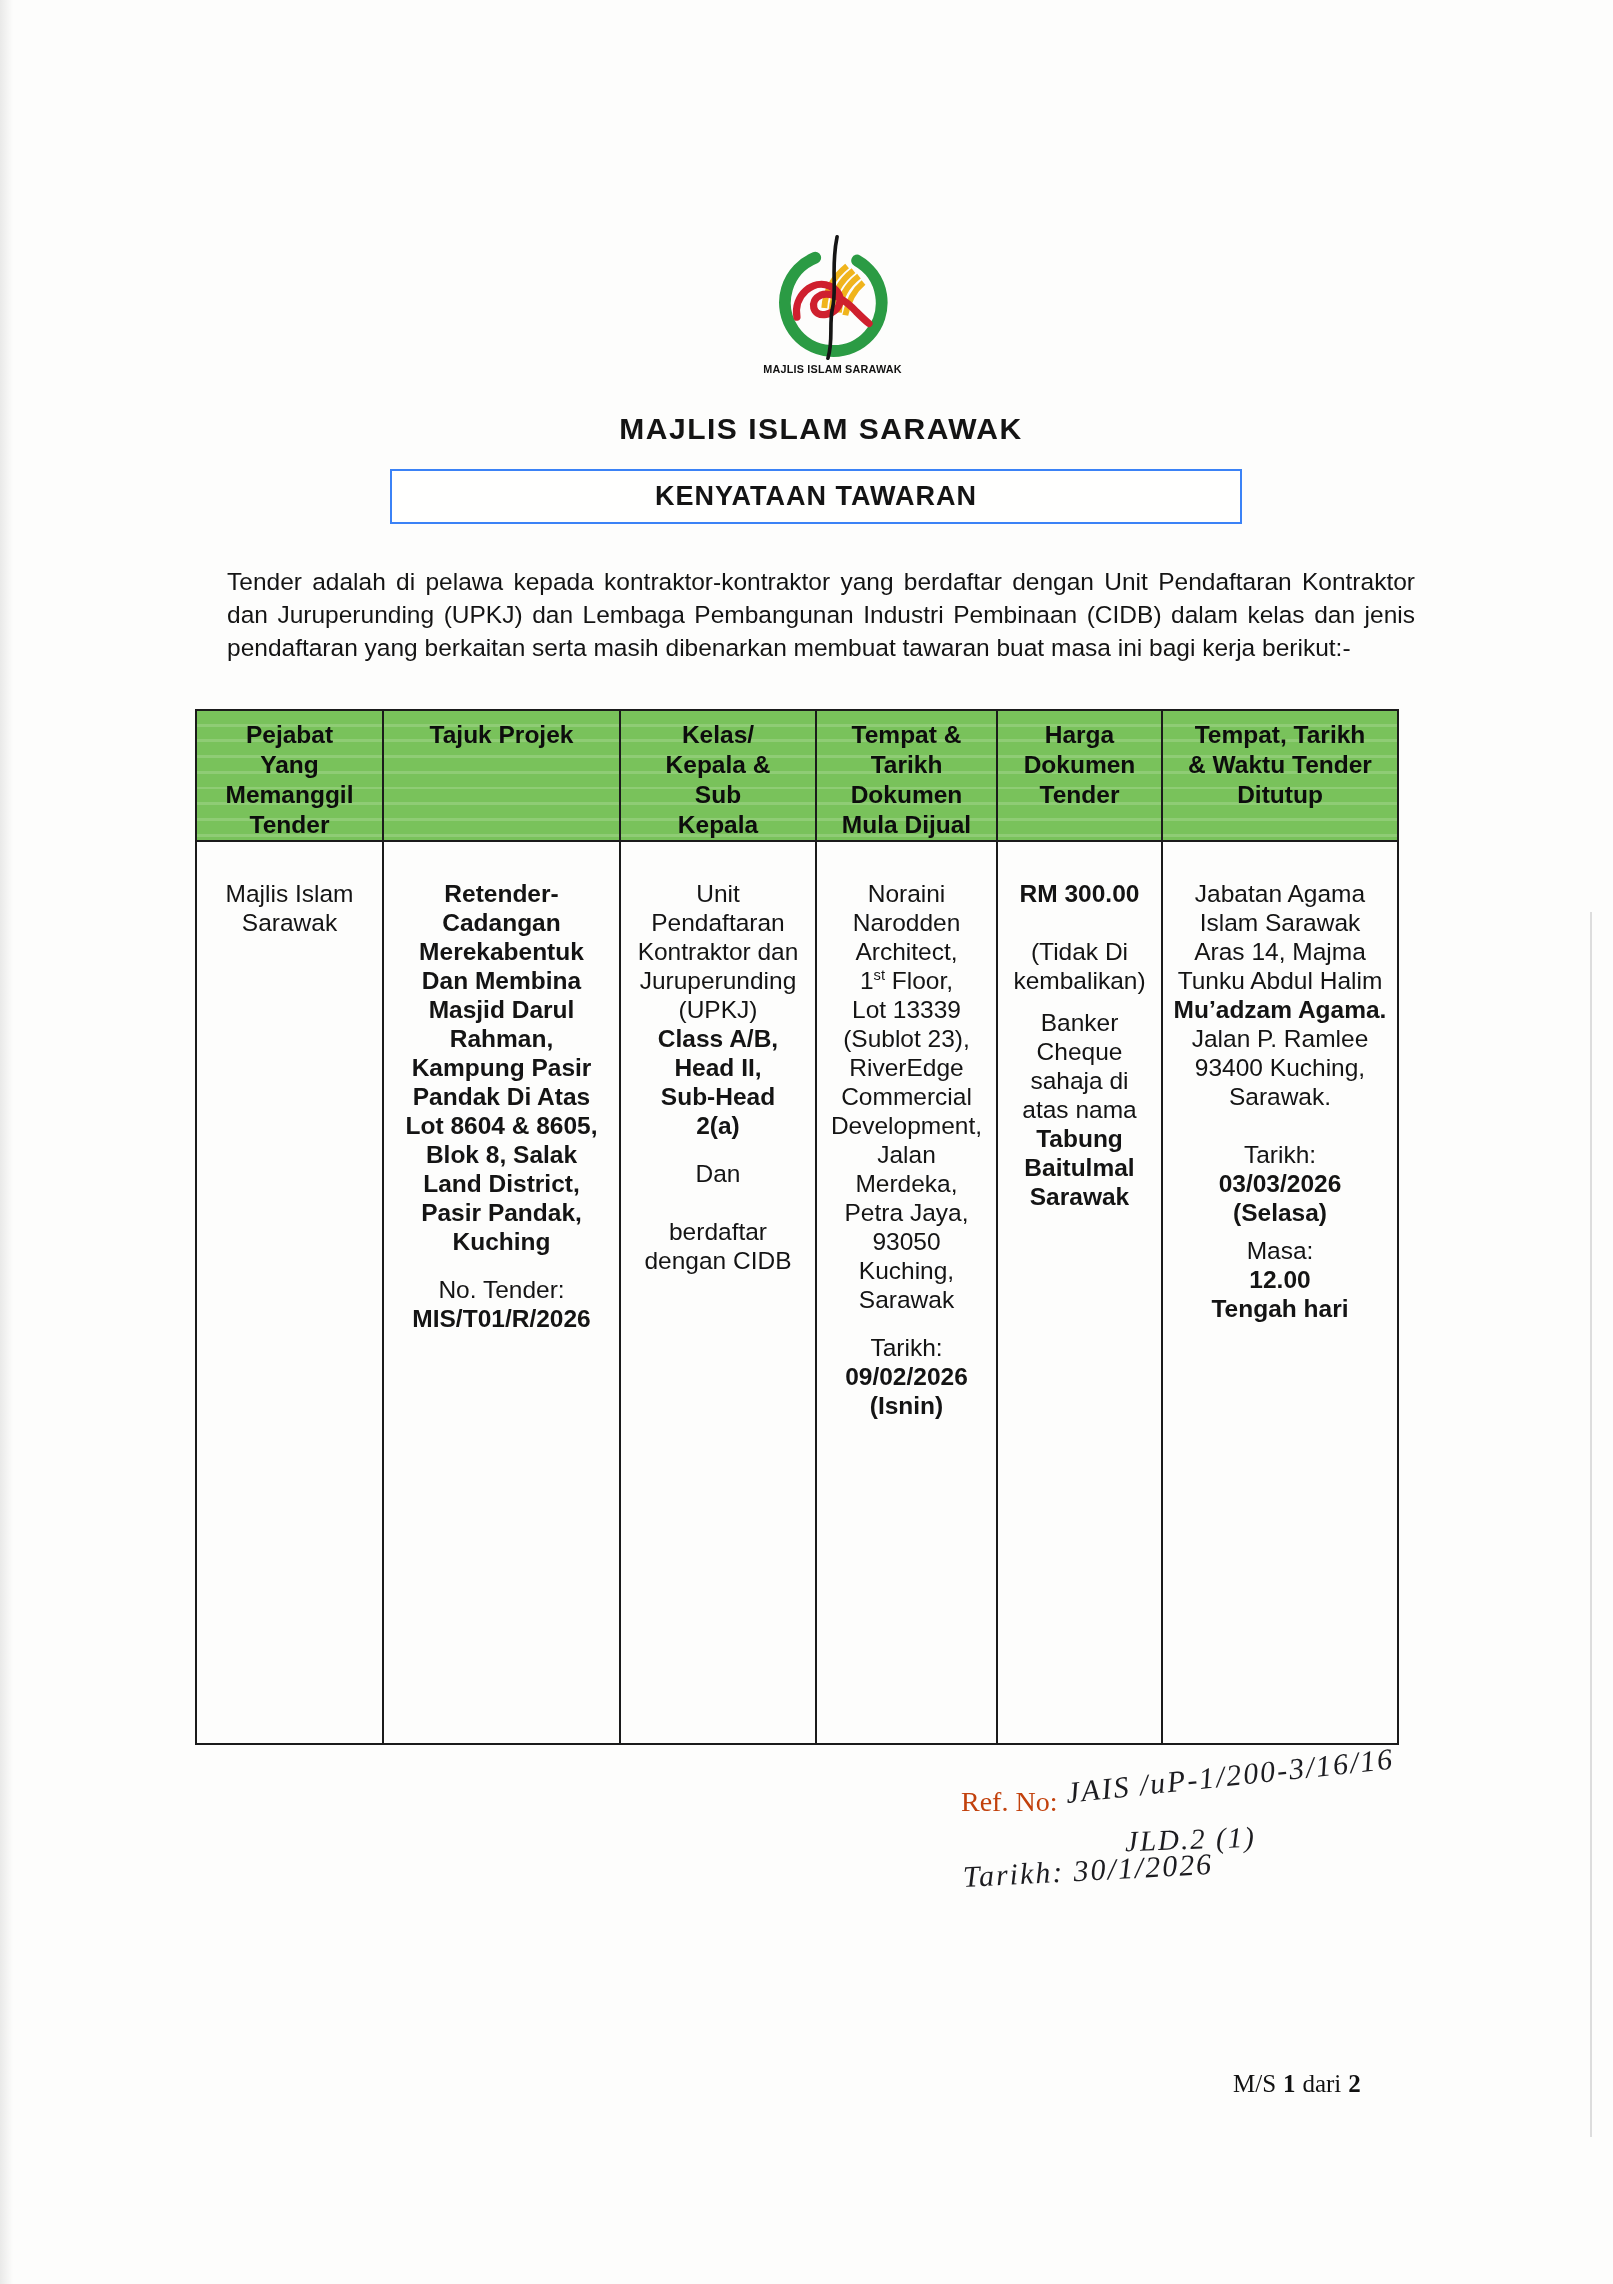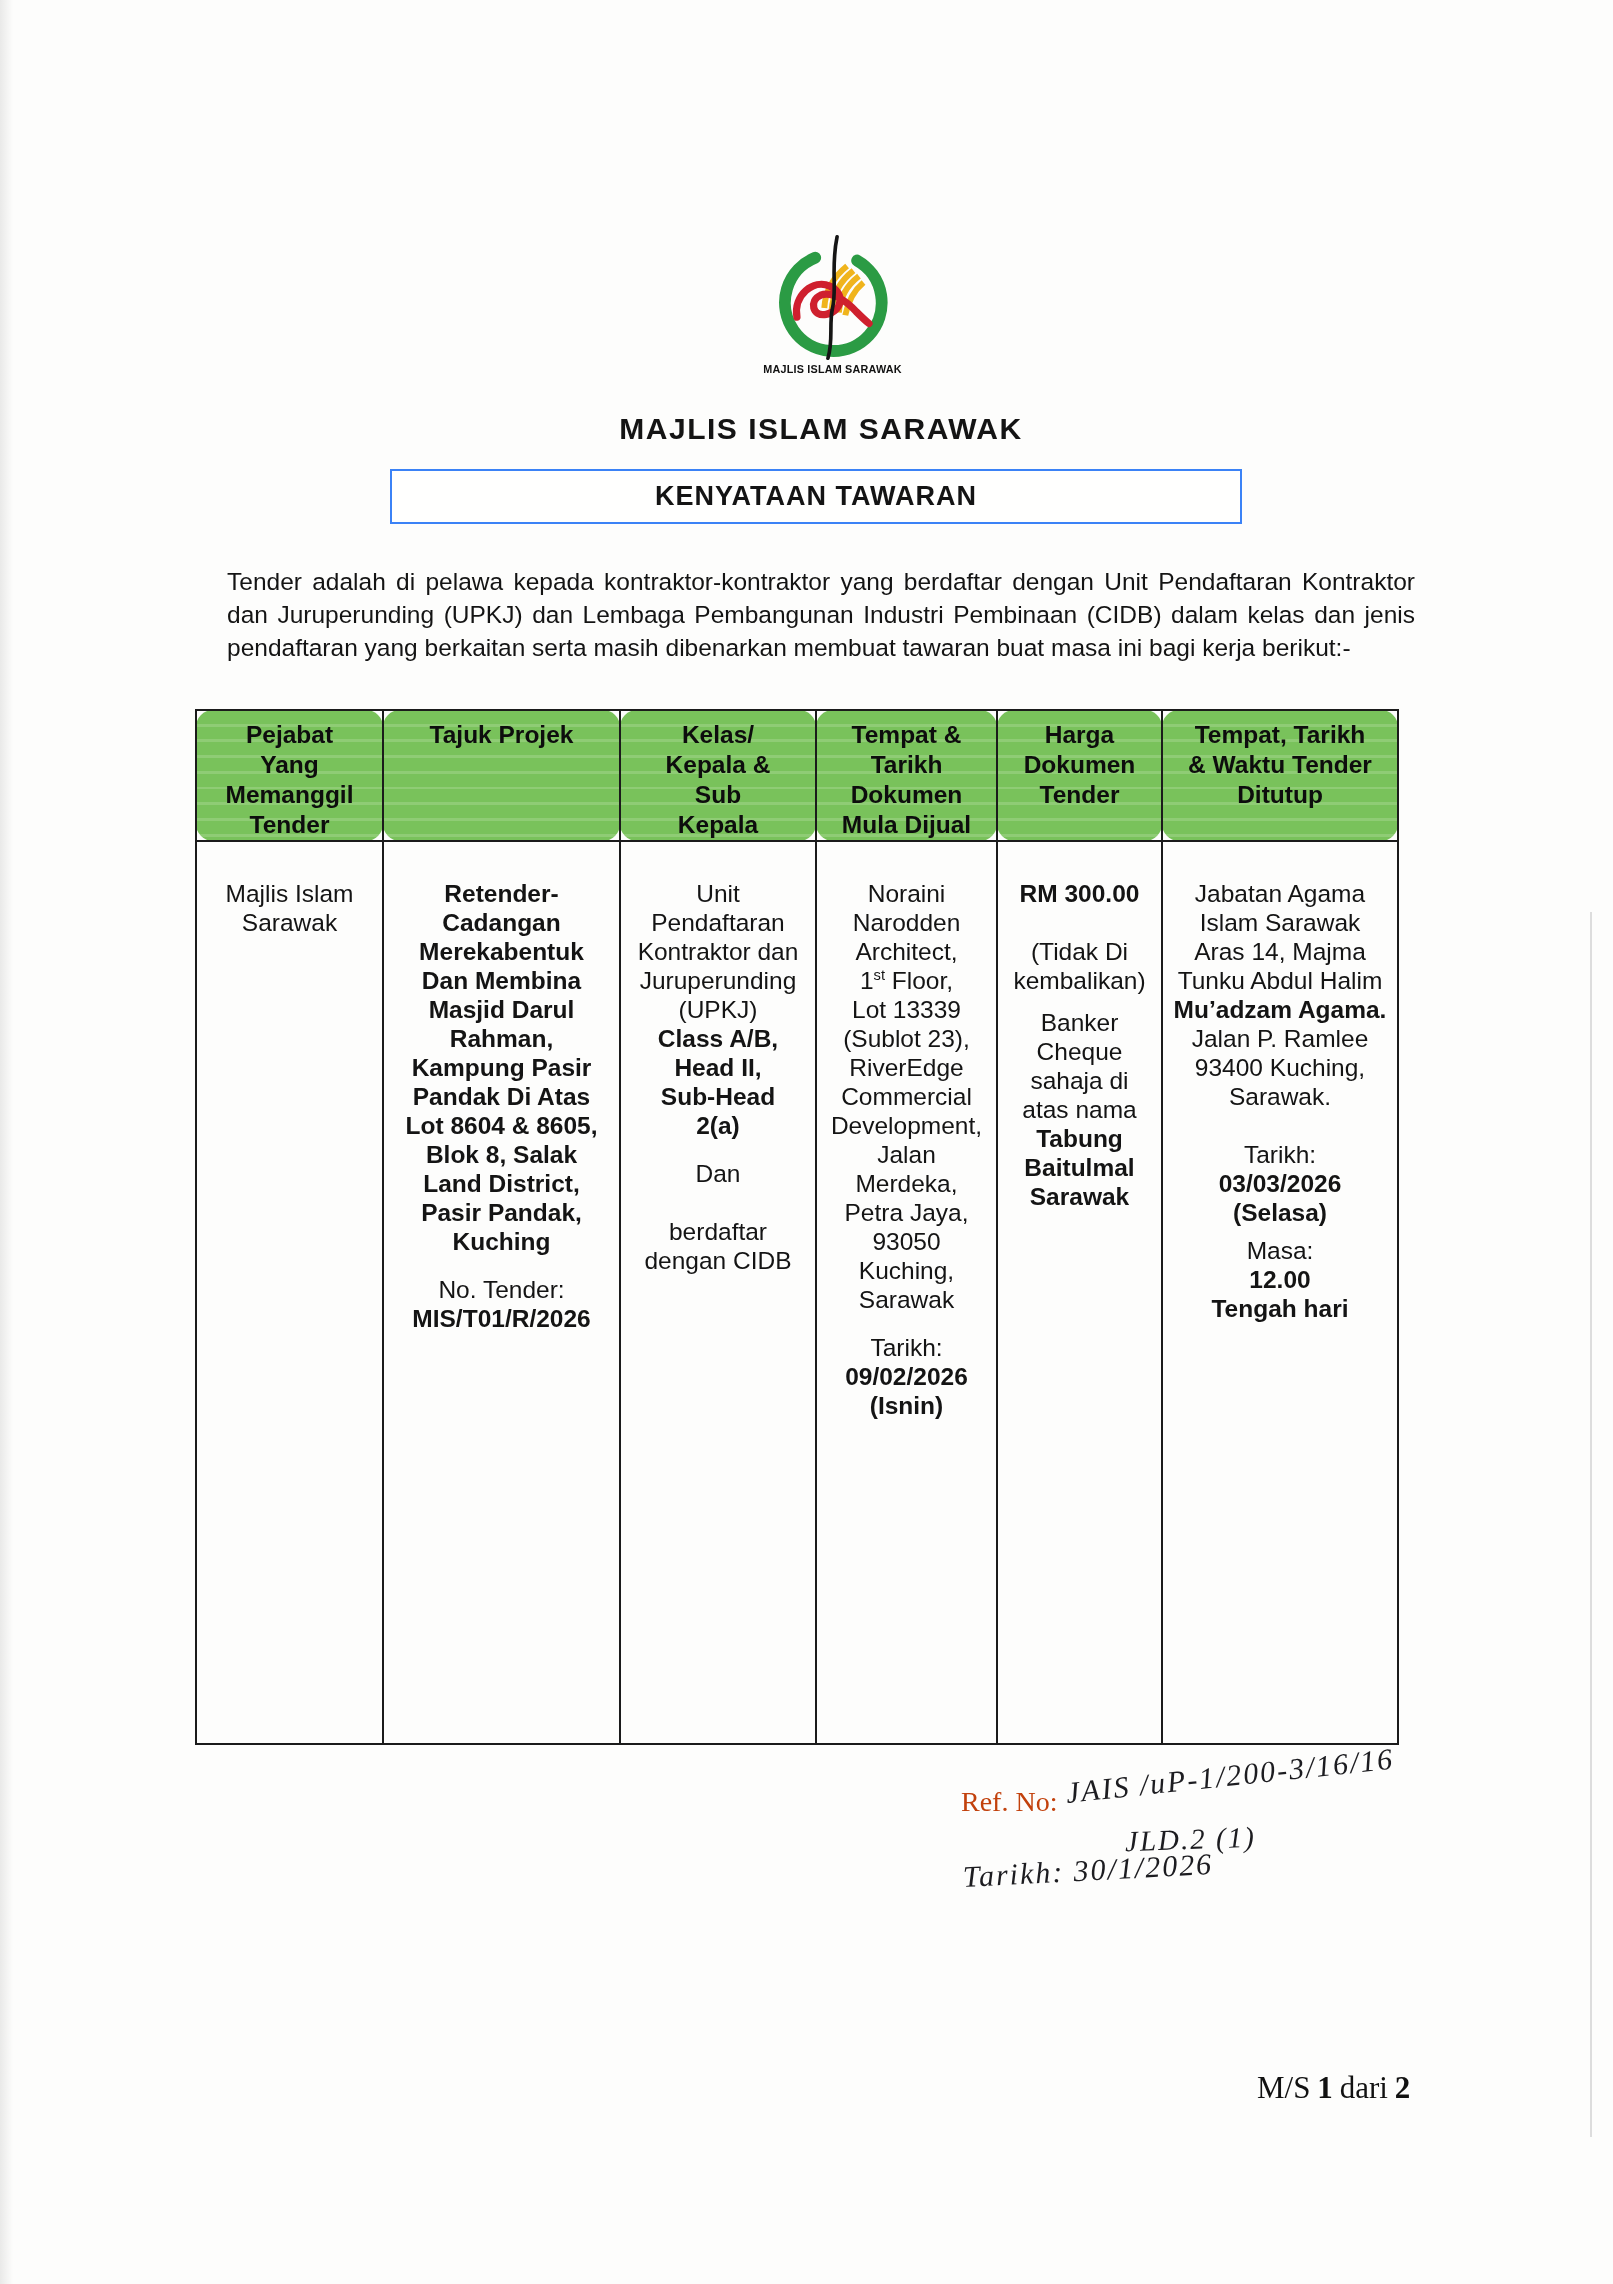--- a/index.html
+++ b/index.html
@@ -59,21 +59,21 @@
     border-collapse:collapse; table-layout:fixed;
     border:2.9px solid #151515;
   }
   .tender-table th, .tender-table td { border:2px solid #1b1b1b; box-sizing:border-box; }
   .tender-table th {
     height:129px; vertical-align:top; padding:8.8px 3.9px 0;
     background-color:var(--header-green,#79c25b);
     background-image:repeating-linear-gradient(180deg,
       rgba(255,255,255,0) 0px, rgba(255,255,255,0) 12.7px,
       rgba(255,255,255,0.16) 12.7px, rgba(255,255,255,0.16) 15.7px);
-    font-size:24.5px; font-weight:bold; line-height:30px; text-align:center; color:#0d0d0d;border-radius:17px;
+    font-size:24.5px; font-weight:bold; line-height:30px; text-align:center; color:#0d0d0d;
   }
   .tender-table td {
     height:903px; vertical-align:top; padding:37px 5.9px 0;
     font-size:24.5px; line-height:29px; text-align:center; background:#fdfdfc;
   }
   .pre  { white-space:pre-line; }
   .bold { font-weight:bold; }
   .mt14 { margin-top:13.7px; } .mt20 { margin-top:19.6px; } .mt25 { margin-top:9px; }
   .mt30 { margin-top:29px; }
   sup { font-size:14.7px; vertical-align:super; line-height:0; }
@@ -86,21 +86,21 @@
   .hand {
     position:absolute; font-family:"Liberation Serif", serif; font-style:italic;
     color:#1c1c20; letter-spacing:2px;
   }
   .hand-1 { left:1066px; top:1776px; font-size:30px; transform:rotate(-6deg); transform-origin:left center; }
   .hand-2 { left:1125px; top:1823px; font-size:29px; transform:rotate(-2deg); }
   .hand-3 { left:963px;  top:1860px; font-size:30px; transform:rotate(-3deg); transform-origin:left center; }
 
   .pageno {
     position:absolute; left:1233px; top:2070px;
-    font-family:"Liberation Serif", serif; font-size:31px; color:#111;margin-left:24px;
+    font-family:"Liberation Serif", serif; font-size:25px; color:#111;
   }
   .pageno span { margin-right:6.9px; }
   .pageno span:last-child { margin-right:0; }
 </style>
 </head>
 <body>
 
 <div class="page">
 
   <div class="scan-left-edge"></div>

